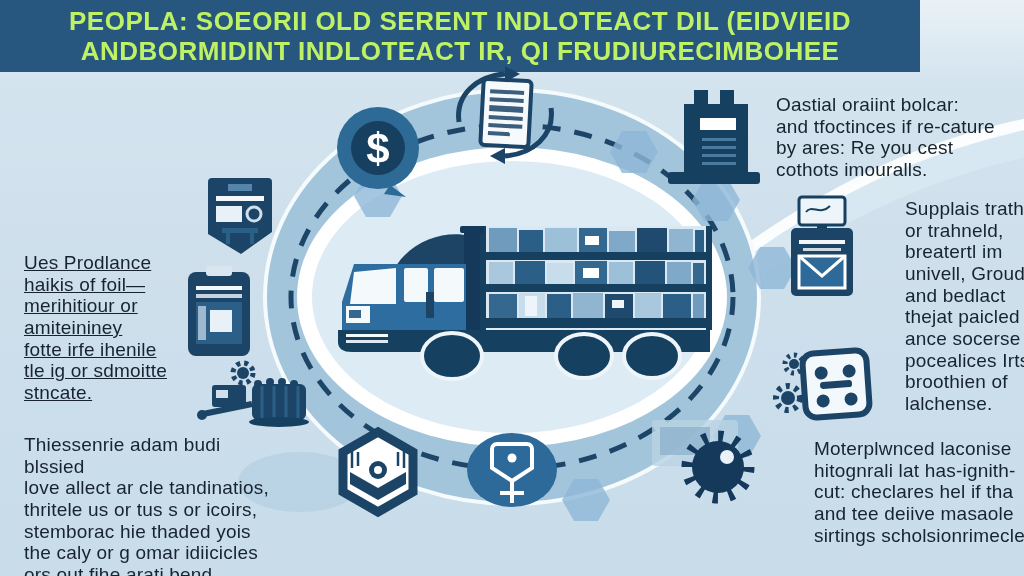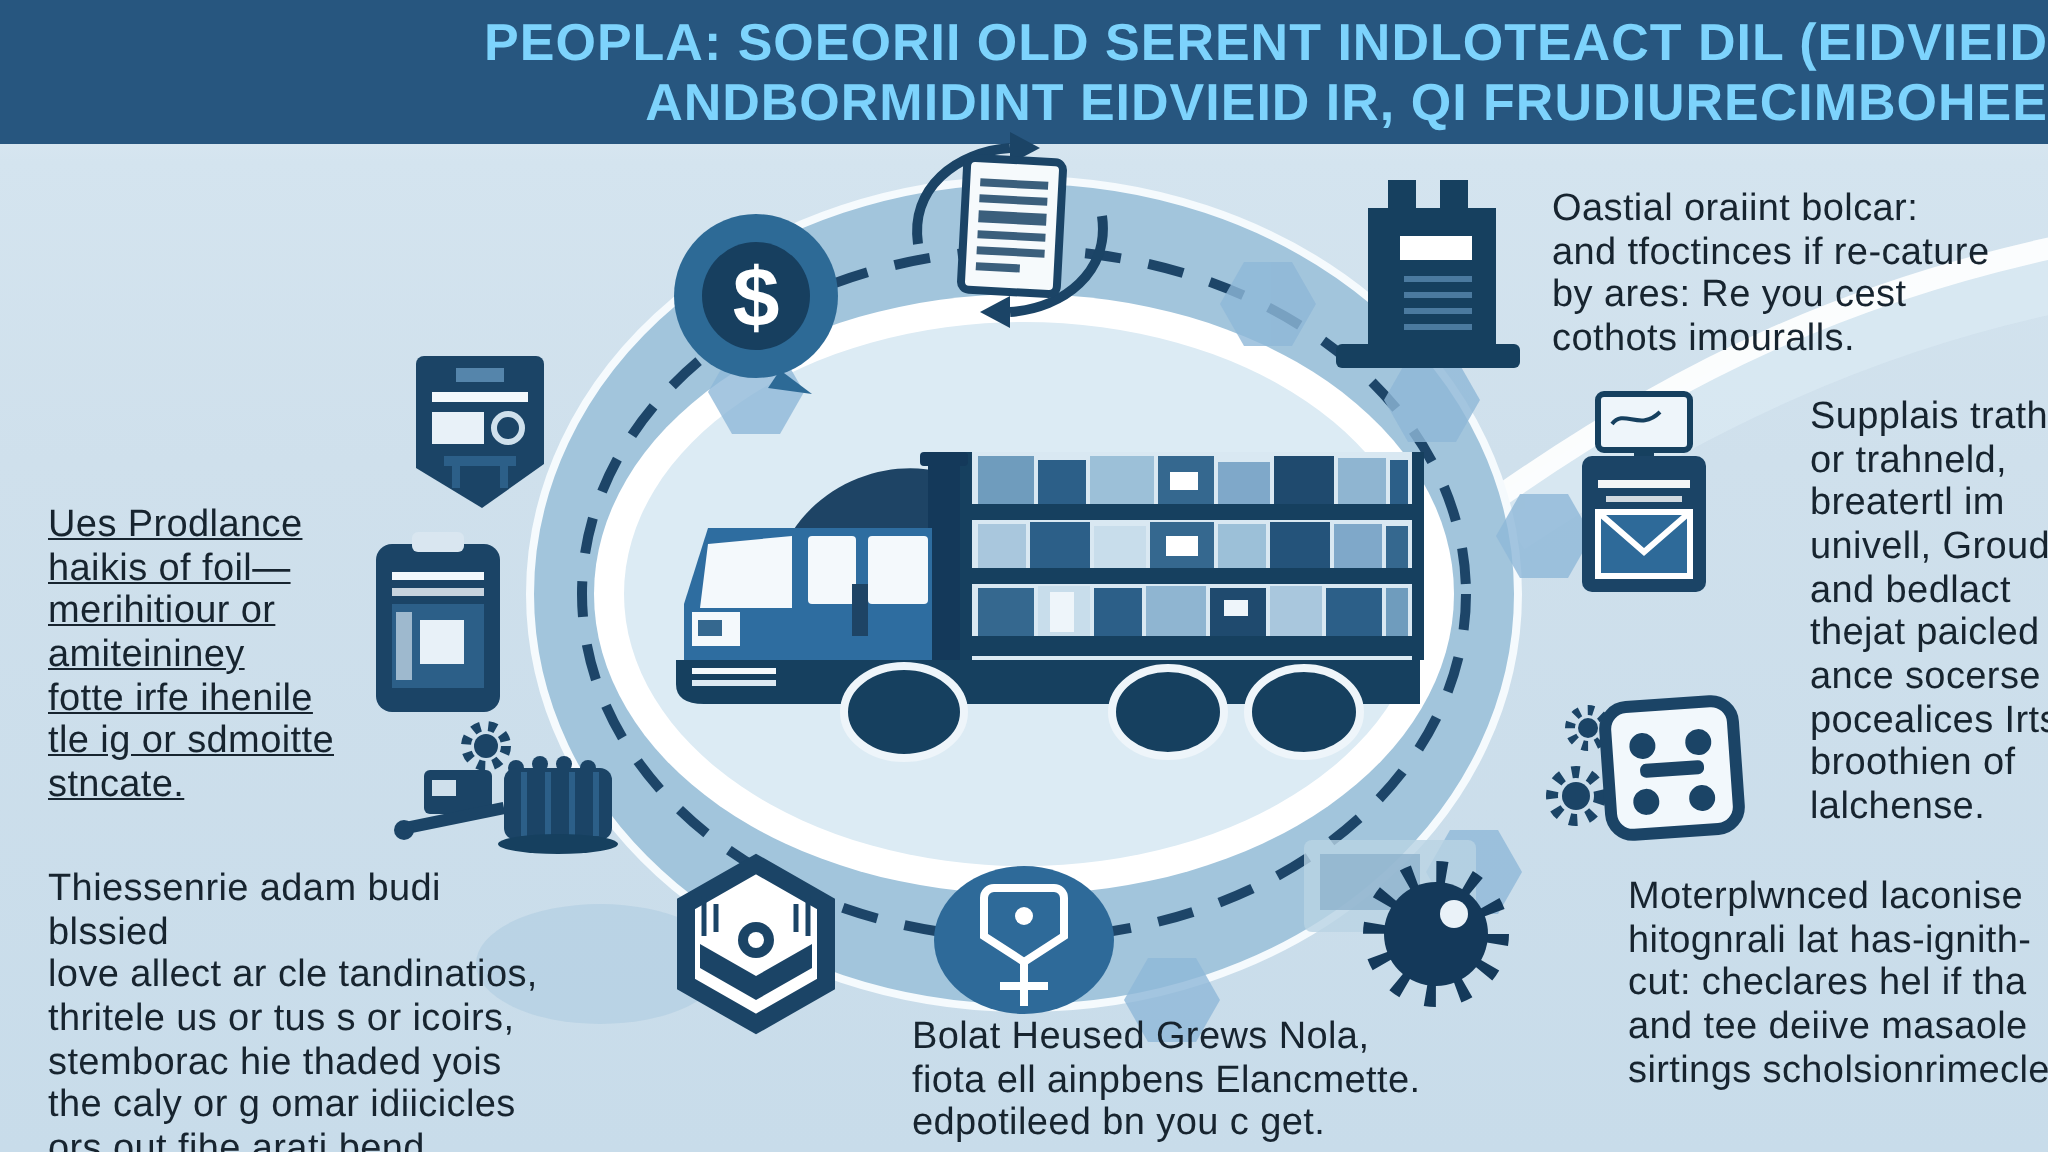--- a/index.html
+++ b/index.html
@@ -2,22 +2,22 @@
 <html><head>
 <meta charset="utf-8">
 <style>
   html,body{margin:0;padding:0;background:#9db6c8;}
   #stage{
     position:relative;width:1024px;height:576px;overflow:hidden;
     font-family:"Liberation Sans", sans-serif;
     background:linear-gradient(180deg,#e9f1f7 0%,#d4e4ef 14%,#cfe0ec 40%,#c8dcea 100%);
   }
   .hdr{
-    position:absolute;left:0;top:0;width:1024px;height:72px;
-    background:#27567f;color:#7dd3fc;text-align:right;
+    position:absolute;left:0;top:0;width:920px;height:72px;
+    background:#27567f;color:#bef264;text-align:center;
     display:flex;flex-direction:column;justify-content:center;gap:1px;
   }
   .hdr .t1,.hdr .t2{
     font-weight:bold;font-size:26px;letter-spacing:.5px;line-height:1.1;
     white-space:nowrap;
   }
   .tb{
     position:absolute;color:#17242f;white-space:pre-line;
     font-size:18px;line-height:1.14;letter-spacing:.2px;
   }
@@ -30,21 +30,21 @@
   #tb-bot-center {left:456px; top:508px; width:300px; font-size:19px;}
   svg{position:absolute;left:0;top:0;}
 </style>
 </head>
 <body>
 
 <div id="stage">
 
   <div class="hdr">
     <div class="t1">PEOPLA: SOEORII OLD SERENT INDLOTEACT DIL (EIDVIEID</div>
-    <div class="t2">ANDBORMIDINT EIDVIEID IR, QI FRUDIURECIMBOHEE</div>
+    <div class="t2">ANDBORMIDINT INDLOTEACT IR, QI FRUDIURECIMBOHEE</div>
   </div>
 
   <svg width="1024" height="576" viewBox="0 0 1024 576">
 
     <g>
       <path d="M754,262 C848,200 935,160 1035,140" stroke="#dcebf4" stroke-width="30" fill="none" opacity="0.65"></path>
       <path d="M750,248 C840,185 925,145 1035,122" stroke="#fdfefe" stroke-width="11" fill="none" opacity="0.95"></path>
     </g>
     <ellipse cx="300" cy="482" rx="62" ry="30" fill="#a9c9e0" opacity="0.5"></ellipse>
 
@@ -298,17 +298,14 @@
 thejat paicled
 ance socerse if
 pocealices Irts
 broothien of
 lalchense.</div>
   <div class="tb" id="tb-bot-right">Moterplwnced laconise
 hitognrali lat has-ignith-
 cut: checlares hel if tha
 and tee deiive masaole
 sirtings scholsionrimecles</div>
-  <div class="tb" id="tb-bot-center">Bolat Heused Grews Nola,
-fiota ell ainpbens Elancmette.
-edpotileed bn you c get.</div>
 
 </div>
 
 </body></html>

